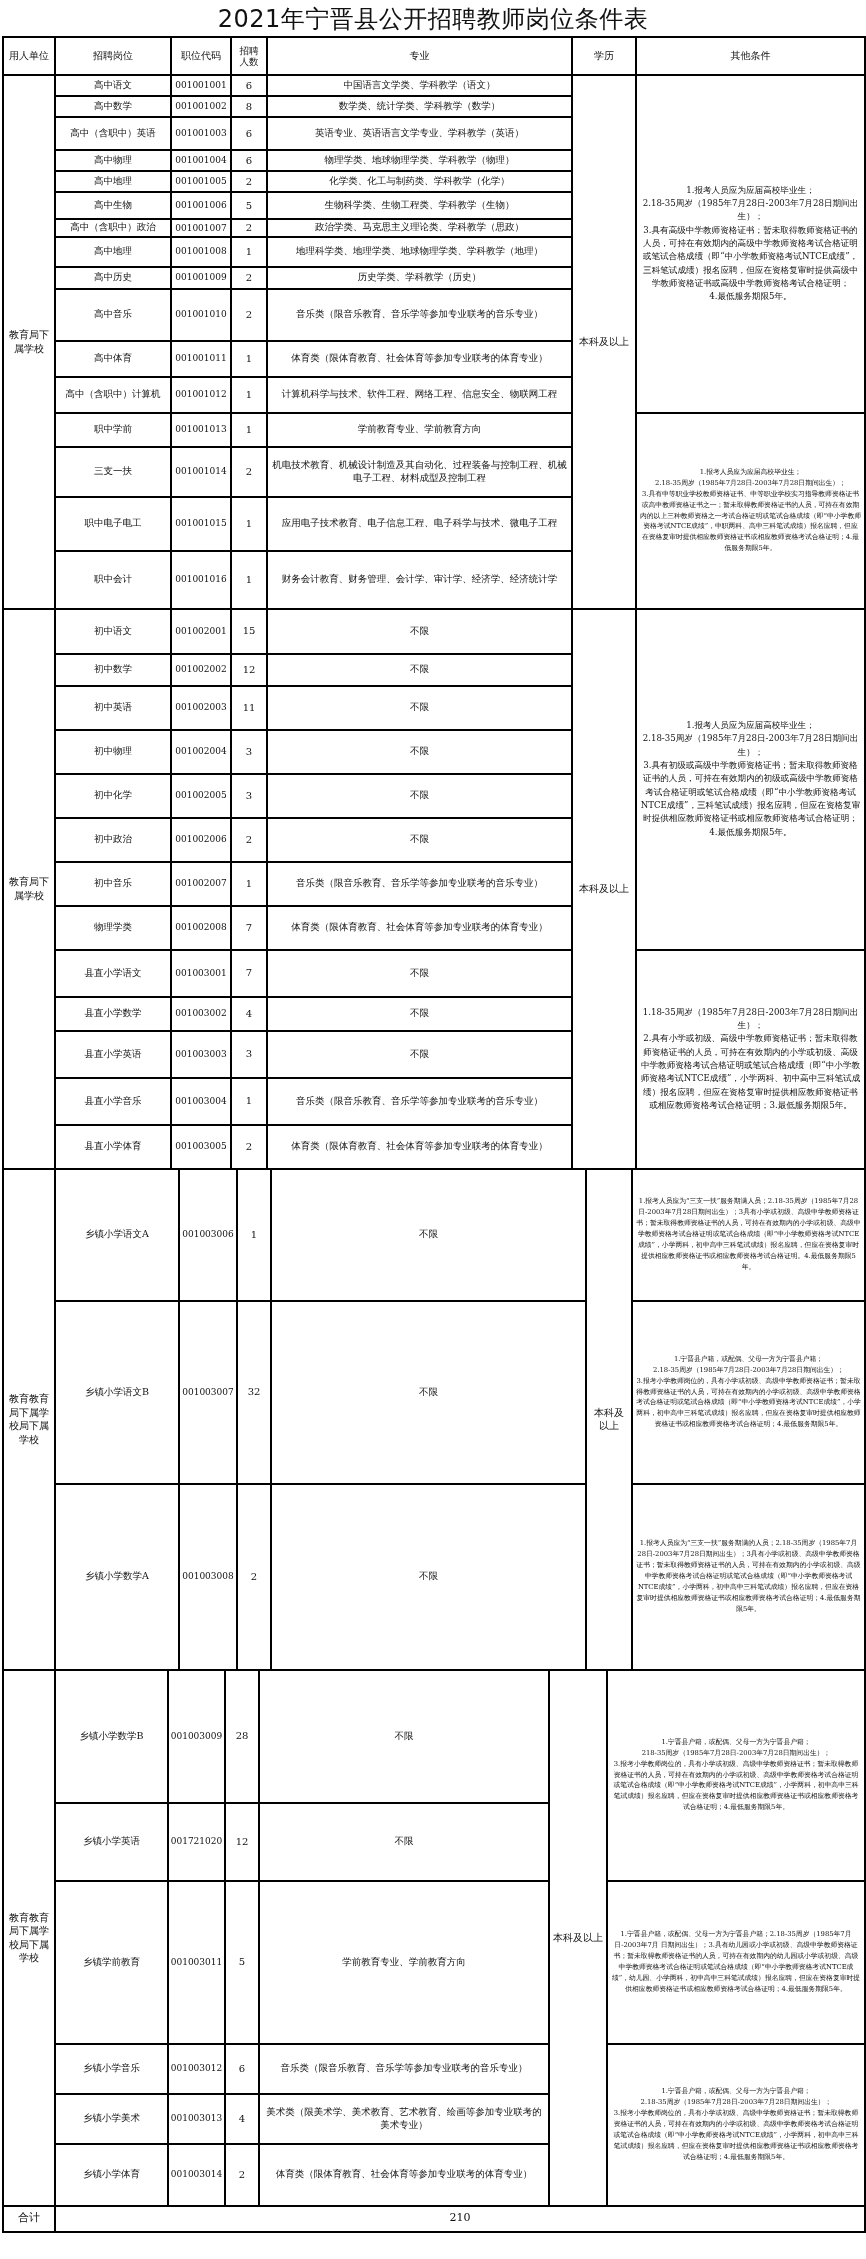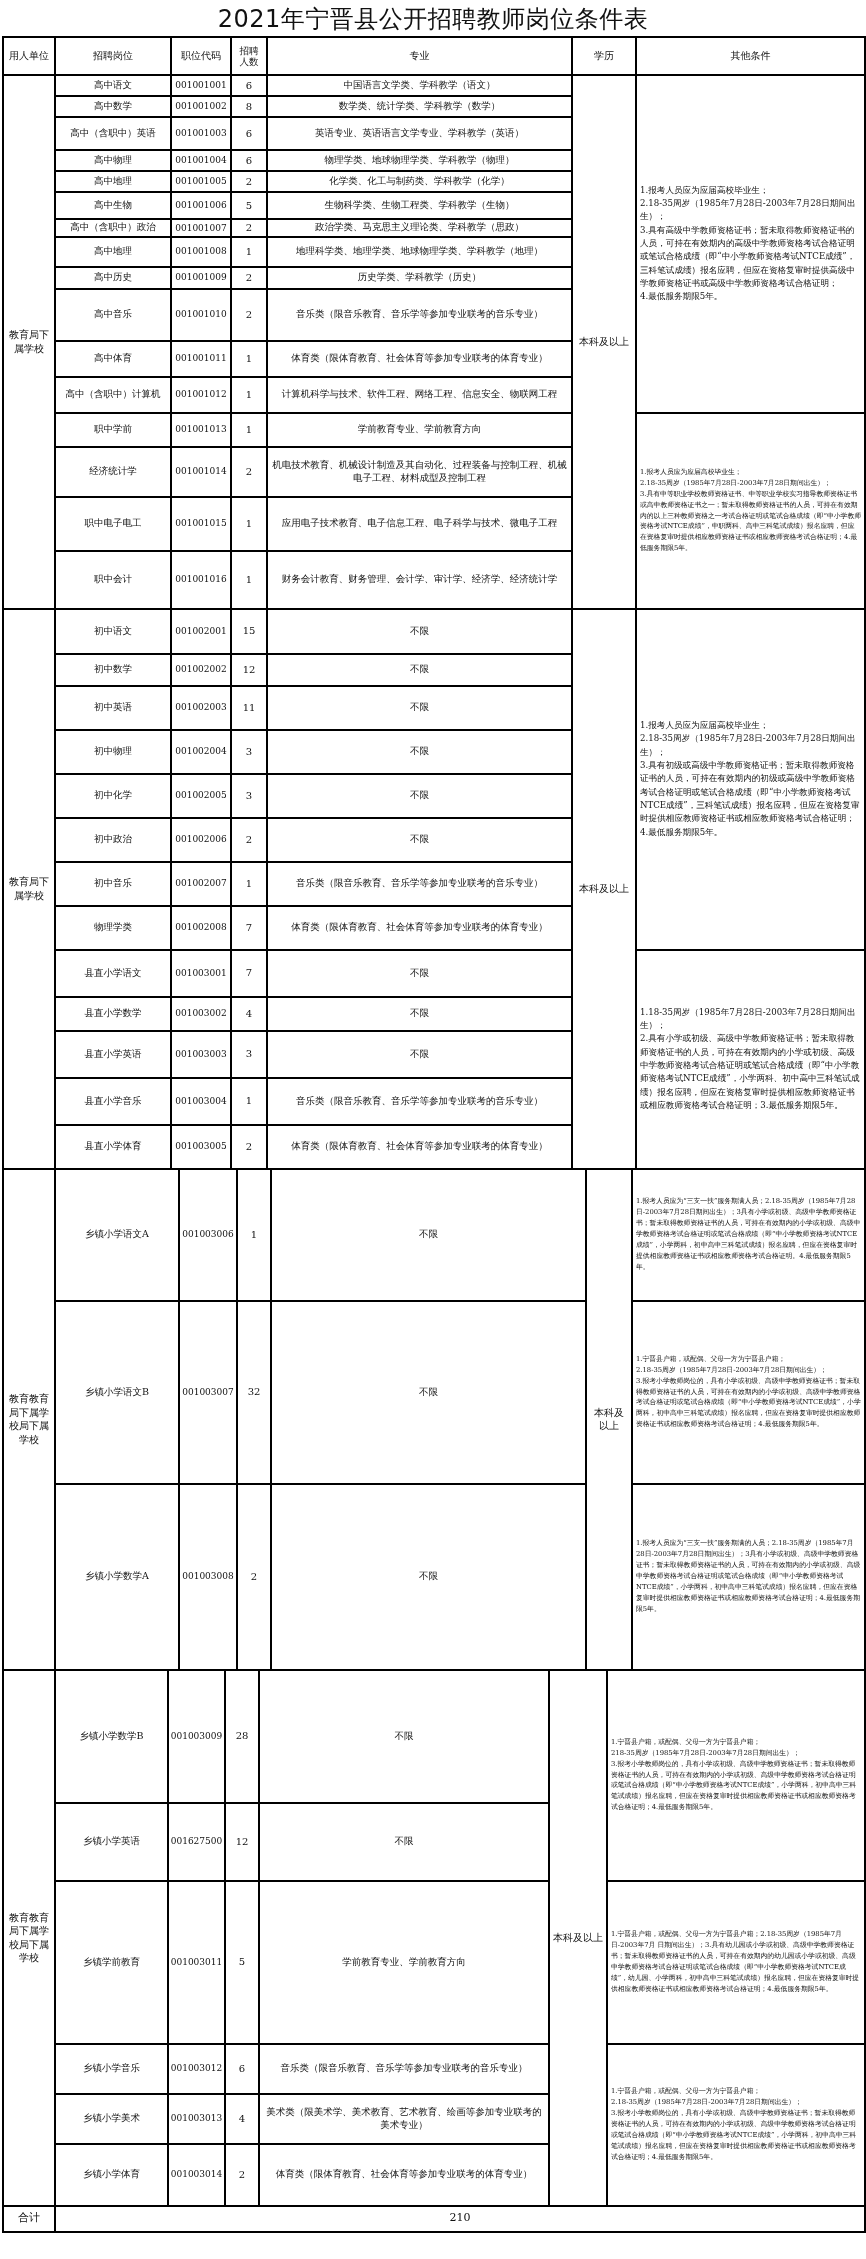--- a/index.html
+++ b/index.html
@@ -10,21 +10,21 @@
   td.code { font-size:9px; padding:0 1px; }
   td.num { font-size:10px; }
   td.major { font-size:9.5px;margin-top:20px; }
   td.cond { text-align:left; vertical-align:middle; font-size:8.6px; line-height:1.55; padding:2px 3px; }
   td.cond.small { font-size:6.8px; line-height:1.6; }
   td.unit { font-size:10px;border-radius:20px; }
   td.edu { font-size:10px; }
   .hdr td { font-family:"DejaVu Sans", sans-serif; font-size:10px; height:34px; }
   .hdr td.num { font-size:9.5px; line-height:1.2; }
   .total td { font-size:11px; height:22px; }
-  .cond span { display:block; white-space:pre-wrap; }
+  .cond span { display:block; white-space:pre-wrap;text-align:center; }
 </style>
 </head>
 <body>
 
 <div class="title">2021年宁晋县公开招聘教师岗位条件表</div>
 
 <table style="width:862px;">
   <colgroup>
     <col style="width:52px">
       <col style="width:116px">
@@ -129,21 +129,21 @@
     <td class="code">001001013</td>
     <td class="num">1</td>
     <td class="major">学前教育专业、学前教育方向</td>
     <td class="cond small" rowspan="4">
           <span>1.报考人员应为应届高校毕业生；
 2.18-35周岁（1985年7月28日-2003年7月28日期间出生）；
 3.具有中等职业学校教师资格证书、中等职业学校实习指导教师资格证书或高中教师资格证书之一；暂未取得教师资格证书的人员，可持在有效期内的以上三种教师资格之一考试合格证明或笔试合格成绩（即“中小学教师资格考试NTCE成绩”，中职两科、高中三科笔试成绩）报名应聘，但应在资格复审时提供相应教师资格证书或相应教师资格考试合格证明；4.最低服务期限5年。</span>
         </td>
   </tr>
   <tr style="height:50px">
-    <td>经济统计学</td>
+    <td>三支一扶</td>
     <td class="code">001001014</td>
     <td class="num">2</td>
     <td class="major">机电技术教育、机械设计制造及其自动化、过程装备与控制工程、机械电子工程、材料成型及控制工程</td>
   </tr>
   <tr style="height:54px">
     <td>职中电子电工</td>
     <td class="code">001001015</td>
     <td class="num">1</td>
     <td class="major">应用电子技术教育、电子信息工程、电子科学与技术、微电子工程</td>
   </tr>
@@ -310,21 +310,21 @@
     <td class="major">不限</td>
     <td class="edu" rowspan="6">本科及以上</td>
     <td class="cond small" rowspan="2">
           <span>1.宁晋县户籍，或配偶、父母一方为宁晋县户籍；
 218-35周岁（1985年7月28日-2003年7月28日期间出生）；
 3.报考小学教师岗位的，具有小学或初级、高级中学教师资格证书；暂未取得教师资格证书的人员，可持在有效期内的小学或初级、高级中学教师资格考试合格证明或笔试合格成绩（即“中小学教师资格考试NTCE成绩”，小学两科，初中高中三科笔试成绩）报名应聘，但应在资格复审时提供相应教师资格证书或相应教师资格考试合格证明；4.最低服务期限5年。</span>
         </td>
   </tr>
   <tr style="height:78px">
     <td>乡镇小学英语</td>
-    <td class="code">001627500</td>
+    <td class="code">001721020</td>
     <td class="num">12</td>
     <td class="major">不限</td>
   </tr>
   <tr style="height:163px">
     <td>乡镇学前教育</td>
     <td class="code">001003011</td>
     <td class="num">5</td>
     <td class="major">学前教育专业、学前教育方向</td>
     <td class="cond small">
           <span>1.宁晋县户籍，或配偶、父母一方为宁晋县户籍；2.18-35周岁（1985年7月 日-2003年7月 日期间出生）；3.具有幼儿园或小学或初级、高级中学教师资格证书；暂未取得教师资格证书的人员，可持在有效期内的幼儿园或小学或初级、高级中学教师资格考试合格证明或笔试合格成绩（即“中小学教师资格考试NTCE成绩”，幼儿园、小学两科，初中高中三科笔试成绩）报名应聘，但应在资格复审时提供相应教师资格证书或相应教师资格考试合格证明；4.最低服务期限5年。</span>

